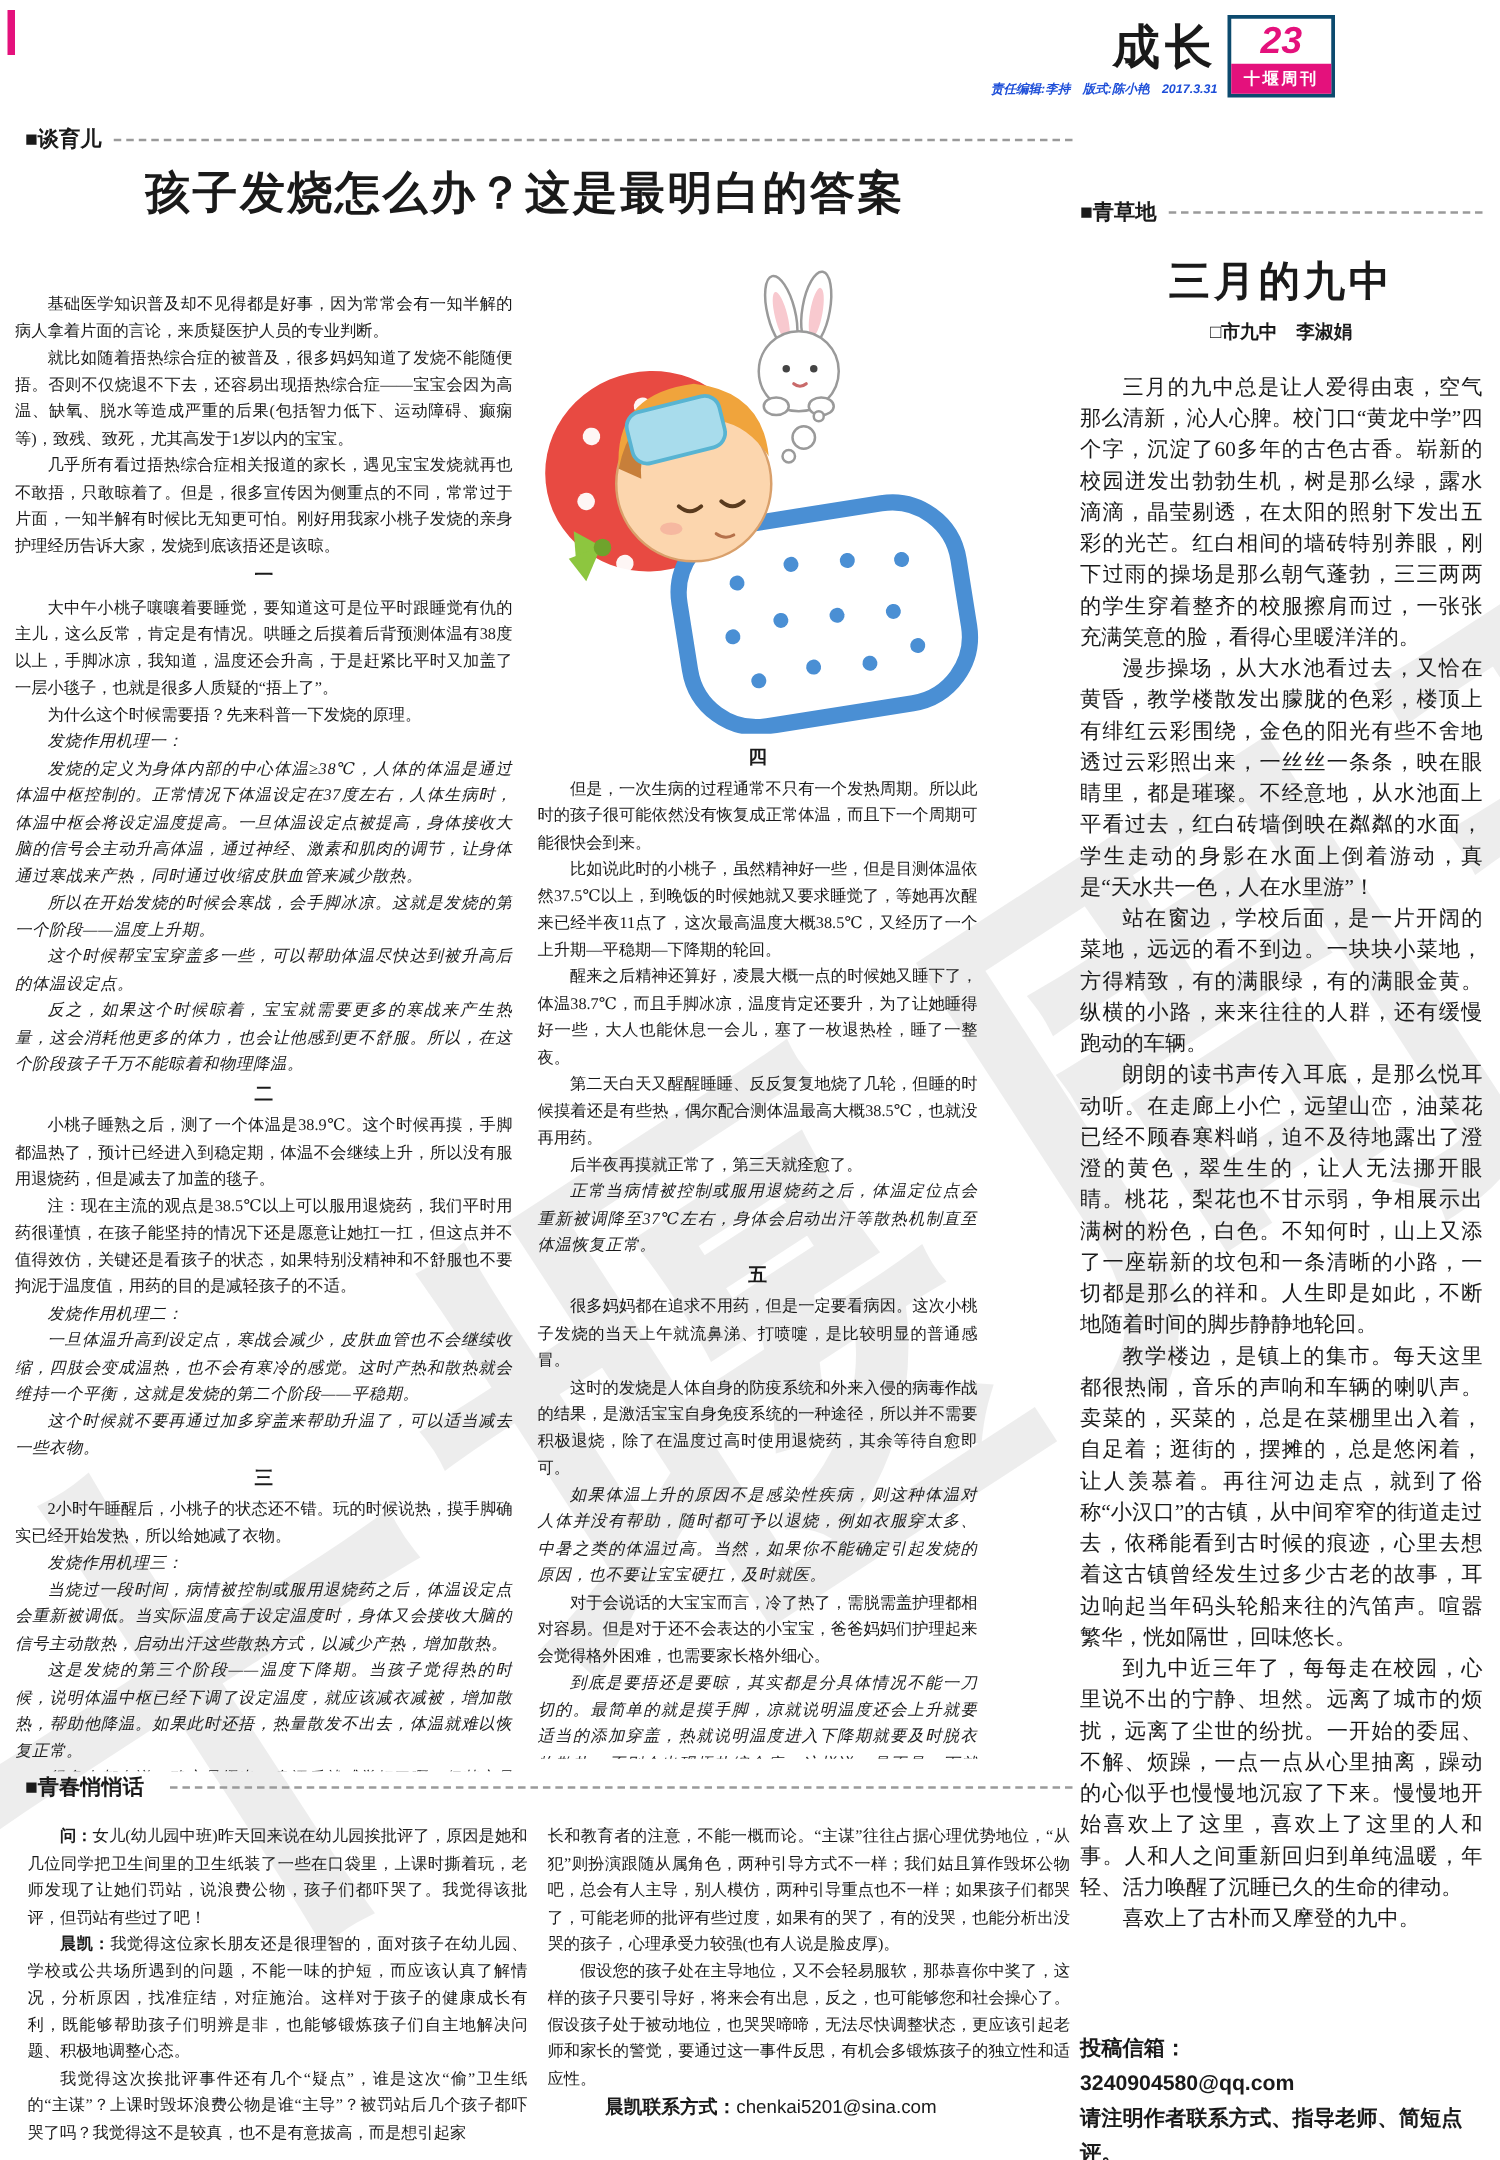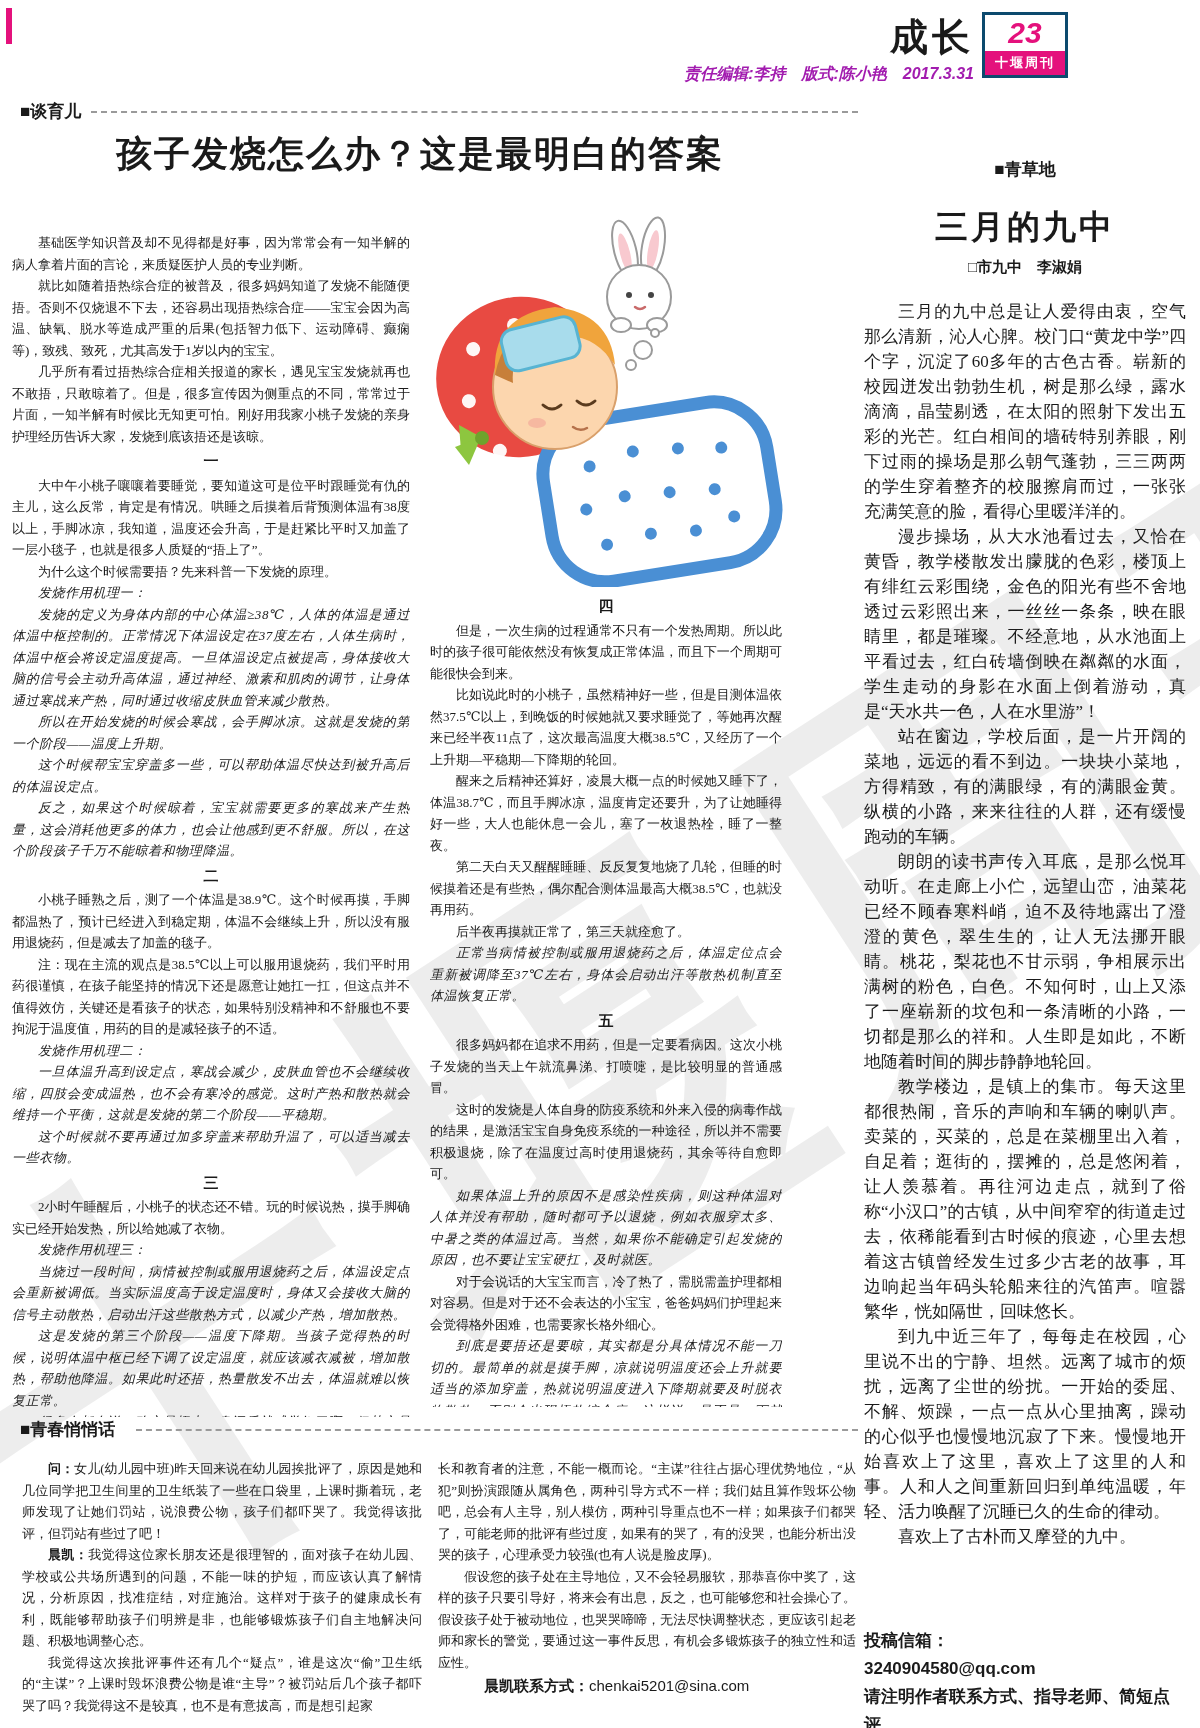--- a/index.html
+++ b/index.html
@@ -20,22 +20,22 @@
     pointer-events:none;
   }
   .layer{position:absolute;z-index:1;}
   
   .corner-mark{left:6px;top:8px;width:6px;height:36px;background:#e4117c;}
   .section-name{
     right:226px;top:12px;font-size:38px;font-weight:bold;
     font-family:Liberation Sans, sans-serif;letter-spacing:4px;
   }
   .editor-line{
-    right:226px;top:64px;font-size:16px;font-style:italic;font-weight:bold;
-    color:#a21caf;font-family:"Liberation Sans",sans-serif;
+    right:226px;top:64px;font-size:10px;font-style:italic;font-weight:bold;
+    color:#1d4ed8;font-family:"Liberation Sans",sans-serif;
   }
   .pagebox{
     right:132px;top:12px;width:86px;height:66px;border:3px solid #0c4a6e;
     box-sizing:border-box;display:flex;flex-direction:column;background:#fff;
   }
   .pagebox .pnum{
     flex:1;display:flex;align-items:center;justify-content:center;
     color:#e4117c;font-weight:bold;font-style:italic;font-size:30px;
     font-family:"Liberation Sans",sans-serif;line-height:1;
   }
@@ -87,21 +87,21 @@
   
   #youth-label-row{left:20px;top:1418px;width:838px;gap:11px;}
   #youth-col1{left:22px;top:1458px;width:400px;height:262px;}
   #youth-col2{left:438px;top:1458px;width:418px;height:262px;}
   .contact-line{
     margin-top:2px;padding-left:46px;font-size:15px;
     font-family:"Liberation Sans",sans-serif;
   }
   .contact-line .clbl{font-weight:bold;}
   #parenting-row{left:20px;top:100px;width:838px;}
-  #grass-label-row{width:100%;flex-direction:column;}
+  #grass-label-row{width:100%;}
 </style>
 </head>
 <body>
 
 <div class="watermark">十堰周刊</div>
 
 <div class="layer abs corner-mark"></div>
 <div class="layer abs section-name">成长</div>
 <div class="layer abs editor-line">责任编辑:李持　版式:陈小艳　2017.3.31</div>
 <div class="layer abs pagebox">

